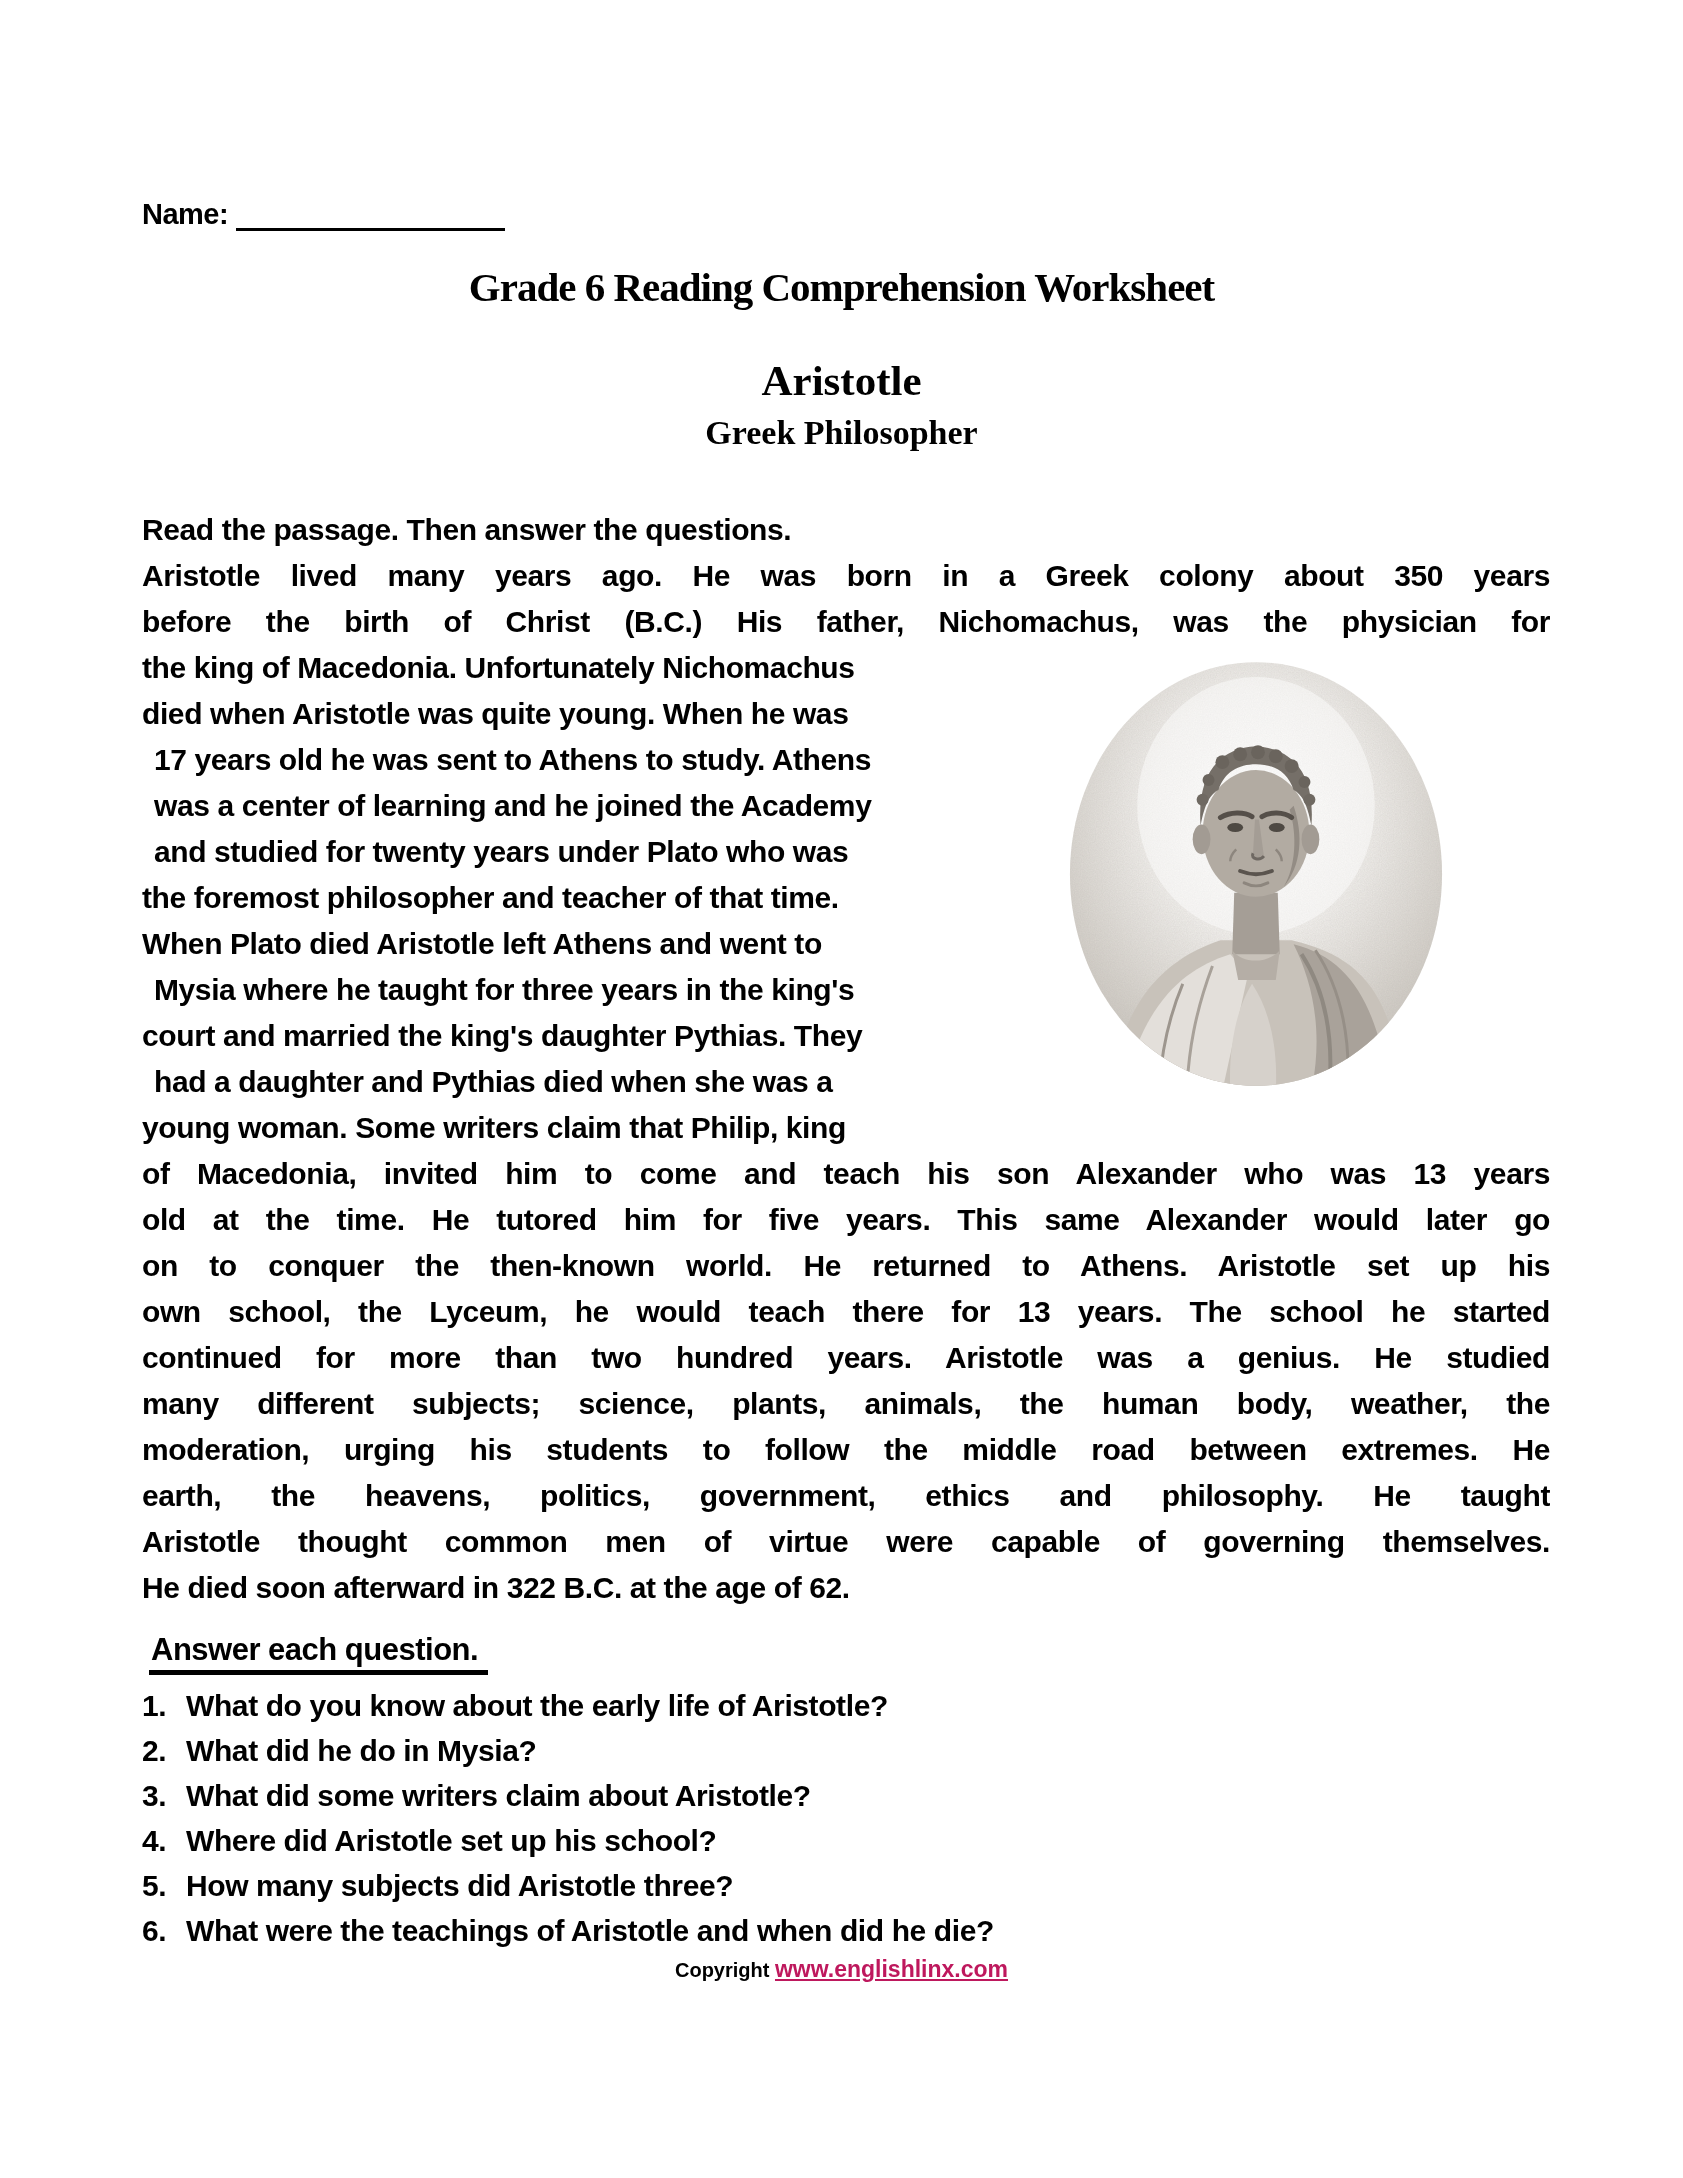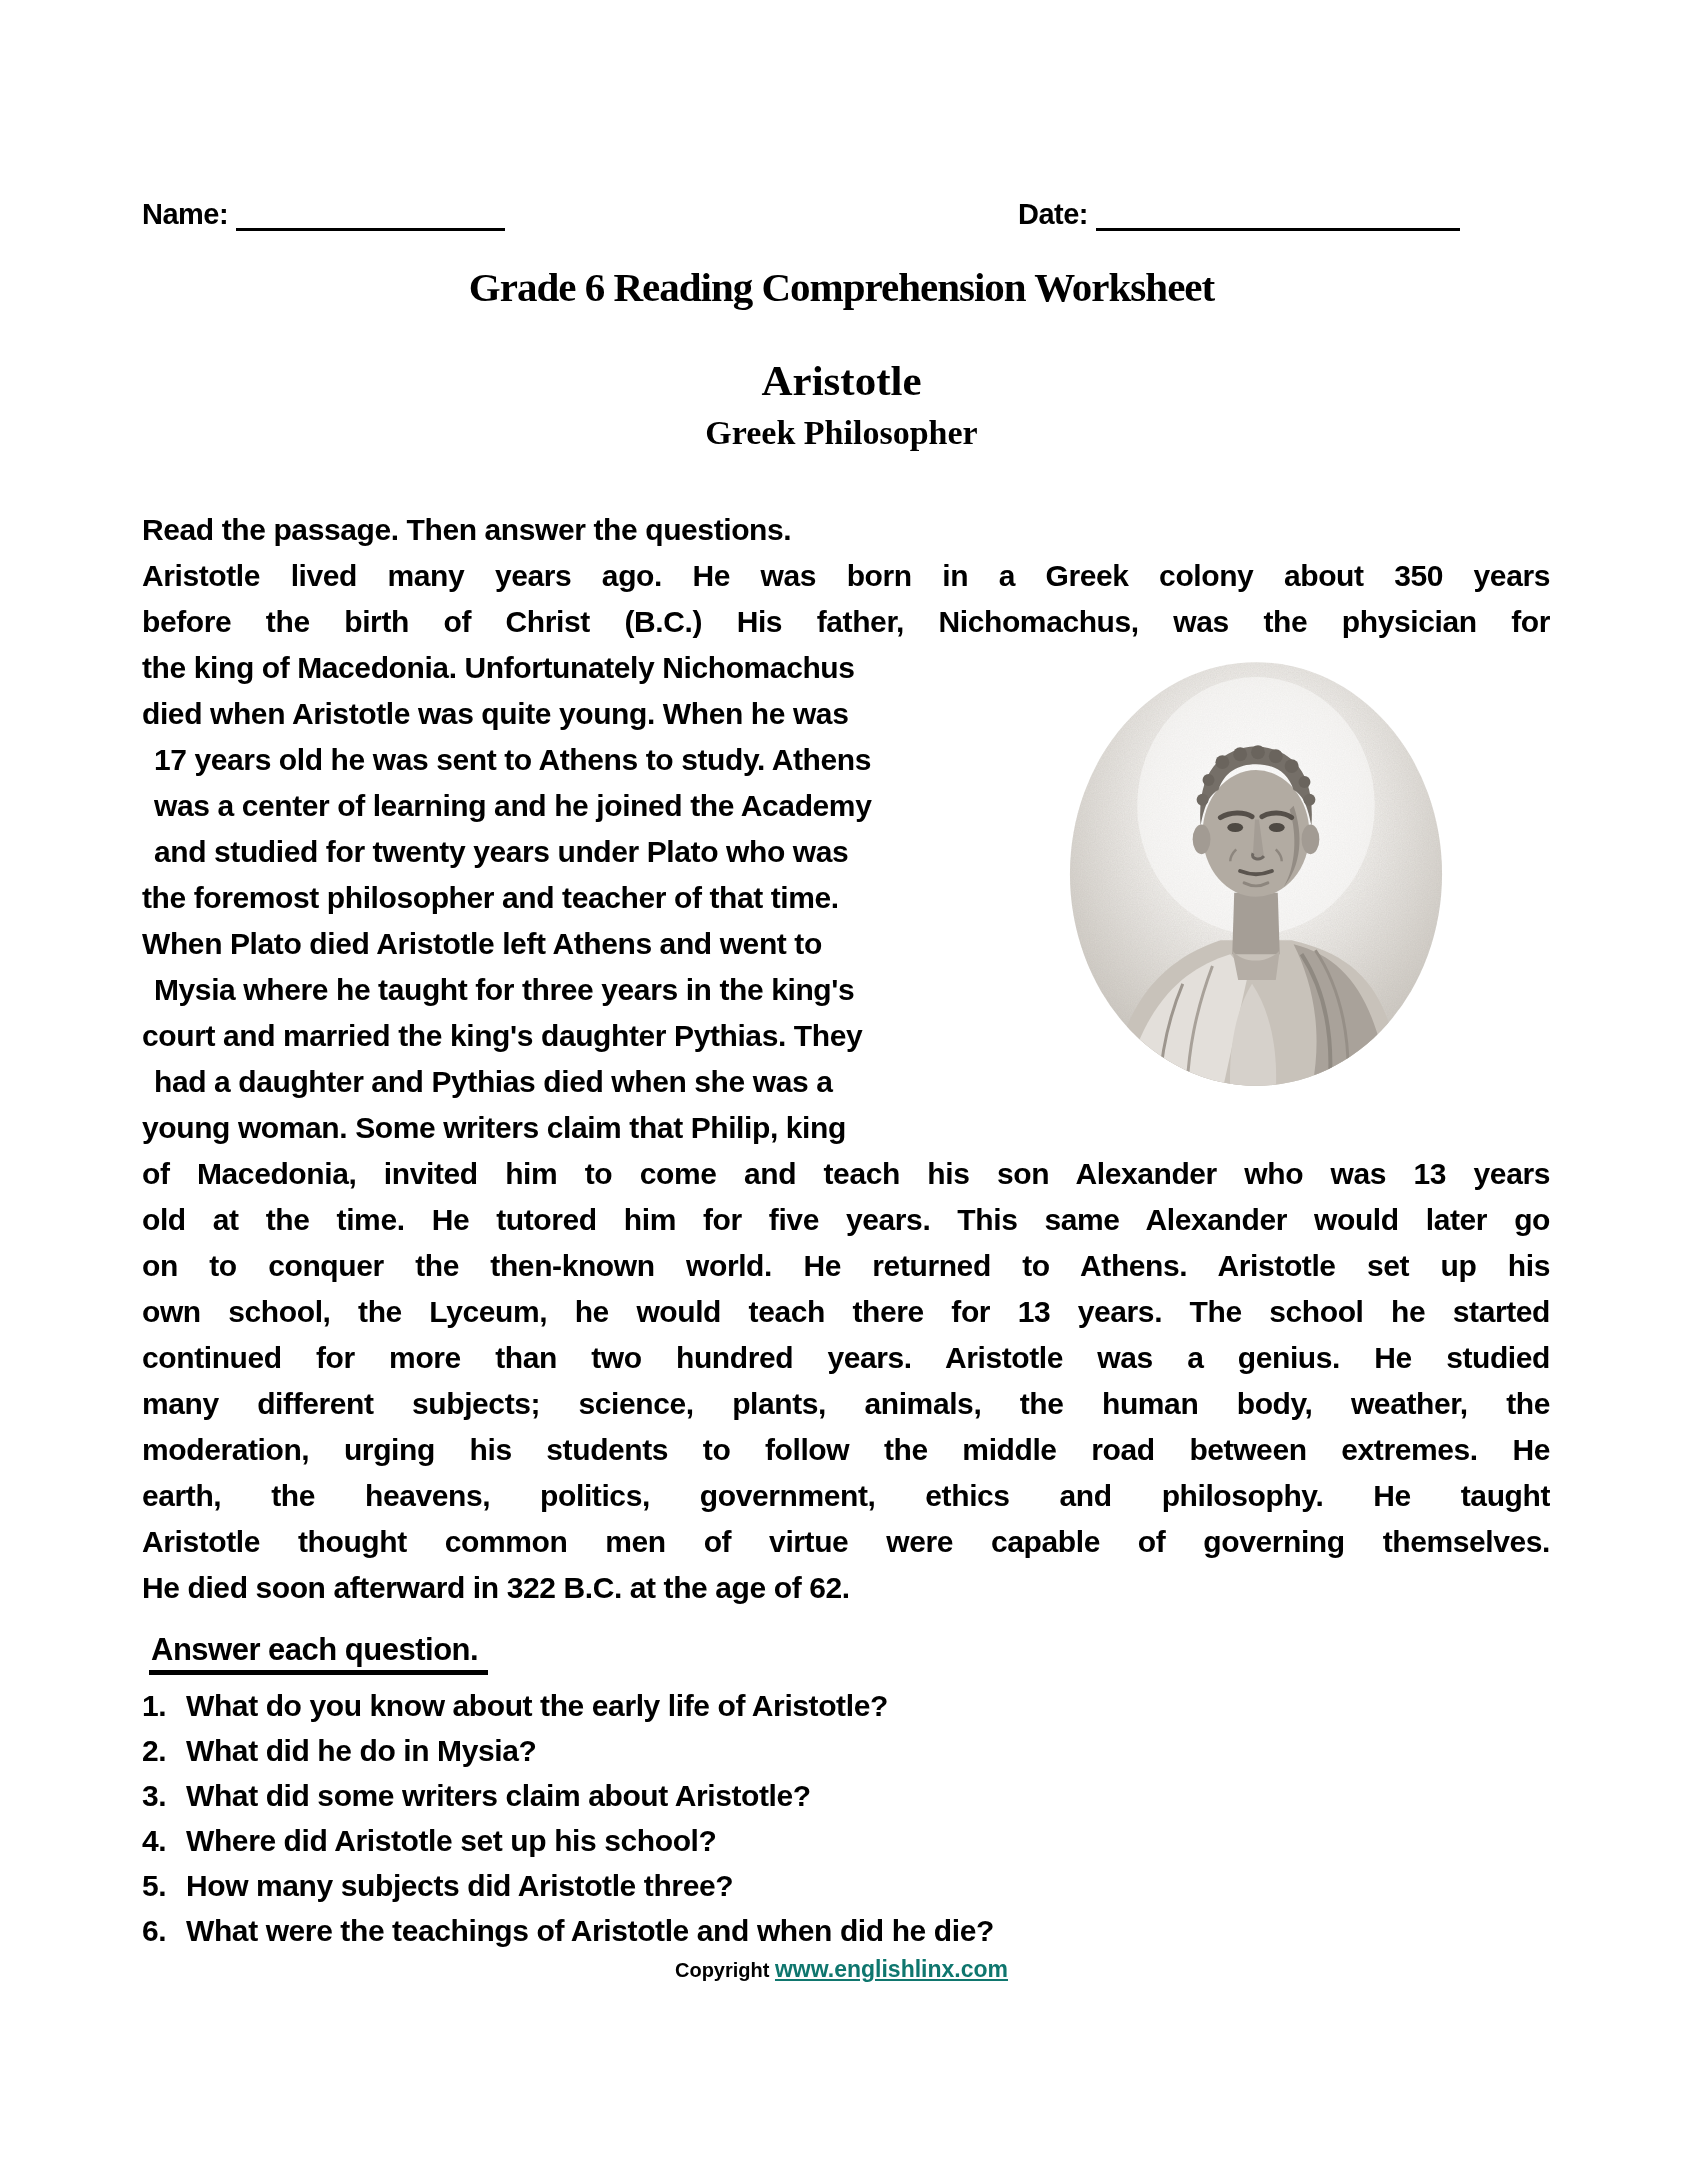--- a/index.html
+++ b/index.html
@@ -62,24 +62,20 @@
   }
   .footer a{font-size:23px;text-decoration:underline;}
 </style>
 </head>
 <body>
 
 <div class="name-row">
   <div class="field-group grp-name">
     <span class="field-label">Name:</span>
     <span class="blank-line name-line"></span>
-  </div>
-  <div class="field-group grp-date">
-    <span class="field-label">Date:</span>
-    <span class="blank-line date-line"></span>
   </div>
 </div>
 
 <div class="ws-title">Grade 6 Reading Comprehension Worksheet</div>
 <div class="passage-title">Aristotle</div>
 <div class="passage-subtitle">Greek Philosopher</div>
 
 <div class="passage">
   <div class="pline">Read the passage. Then answer the questions.</div>
   <div class="pline j">Aristotle lived many years ago. He was born in a Greek colony about 350 years</div>
@@ -203,15 +199,15 @@
     <span class="qtext">How many subjects did Aristotle three?</span>
   </div>
   <div class="qrow">
     <span class="qnum">6.</span>
     <span class="qtext">What were the teachings of Aristotle and when did he die?</span>
   </div>
 </div>
 
 <div class="footer">
   <span>Copyright</span>
-  <a href="#" style="color:#0f766e;">www.englishlinx.com</a>
+  <a href="#" style="color:#be185d;">www.englishlinx.com</a>
 </div>
 
 
 </body></html>

